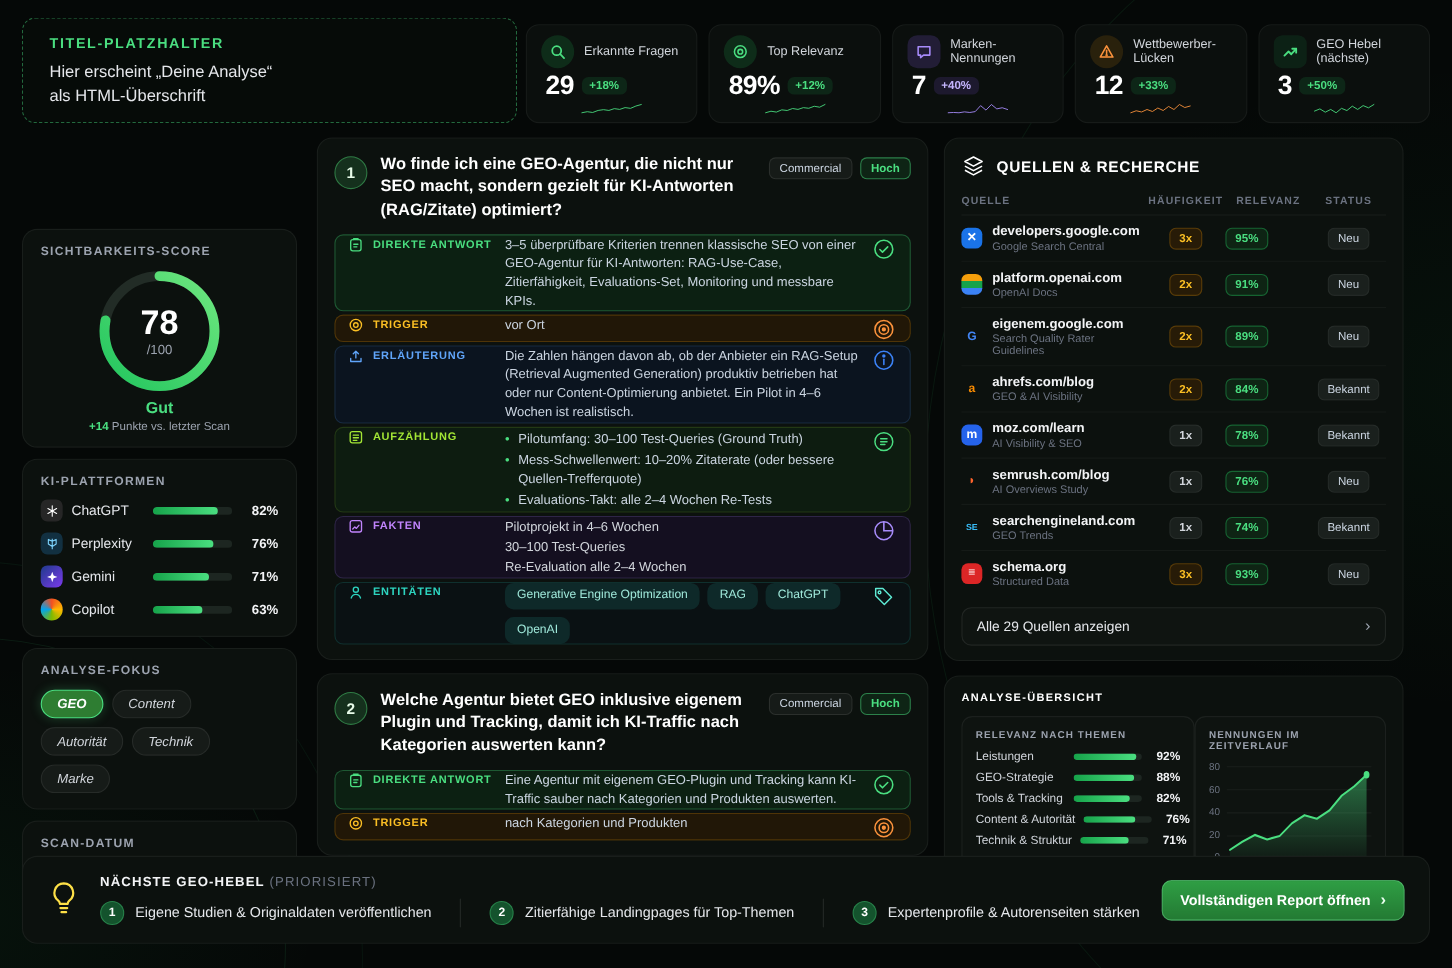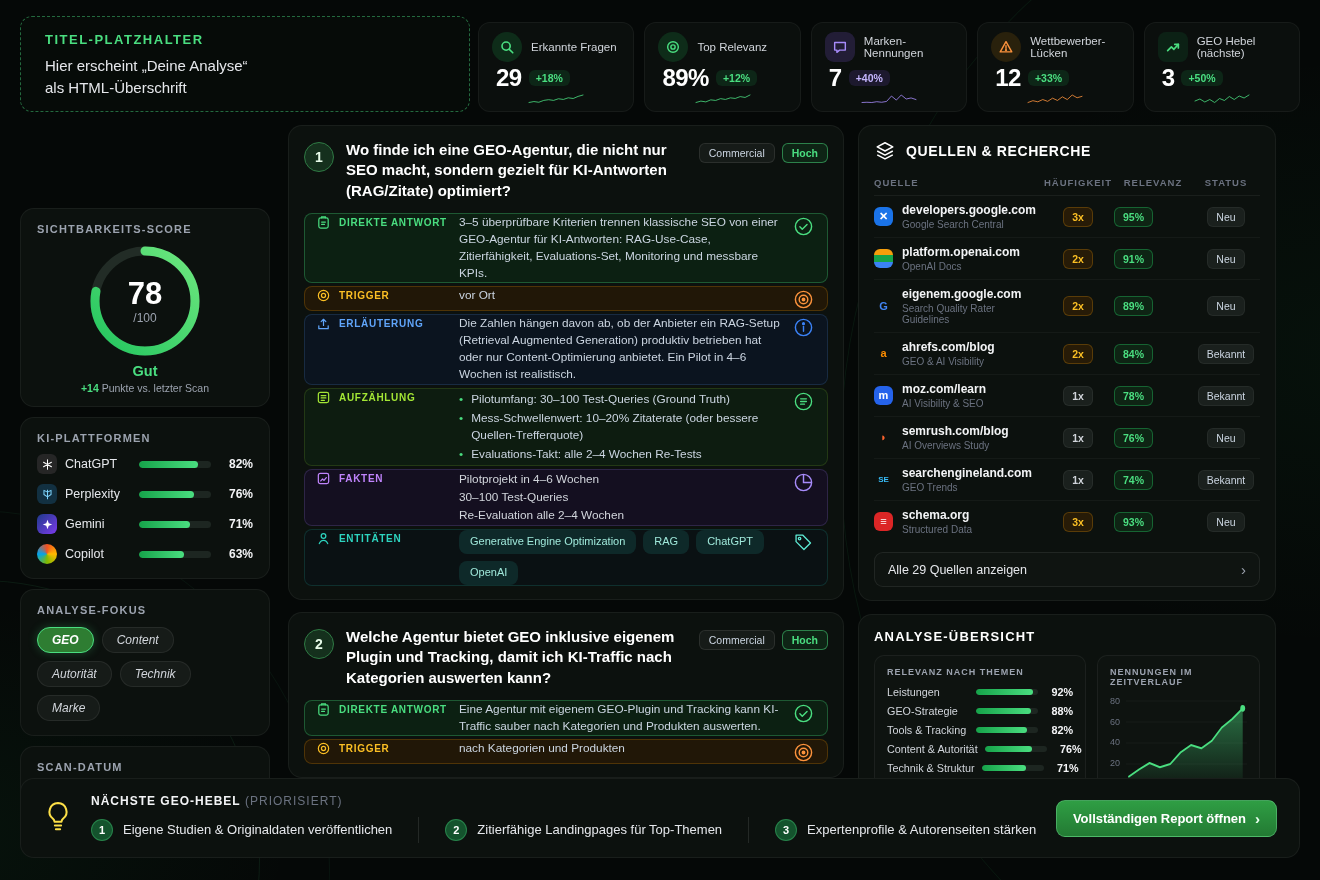--- a/index.html
+++ b/index.html
@@ -134,22 +134,22 @@
   .v-orange { color:#fbbf24; background:#271b07; border:1px solid rgba(245,158,11,.25); }
   .v-gray { color:#d1d5db; background:#1a201d; border:1px solid rgba(255,255,255,.06); }
   .rel-b { color:#4ade80; background:#0e2414; border:1px solid rgba(34,197,94,.4); }
   .st-b { color:#cbd5e1; background:#1a201d; border:1px solid rgba(255,255,255,.05); font-weight:normal; }
   .src-footer { margin-top:10px; display:flex; align-items:center; justify-content:space-between;
     padding:9px 13px; border:1px solid rgba(255,255,255,.08); border-radius:9px; background:rgba(255,255,255,.015);
     font-size:12.5px; color:#e5e7eb; cursor:pointer; }
   .chev { color:#9ca3af; font-size:15px; line-height:1; }
 
   .an-card { padding:14px 15px; }
-  .an-title { font-size:13px; font-weight:bold; letter-spacing:1.2px; color:#ffffff; margin-bottom:11px; }
-  .an-panels { display:flex; gap:11px; }
+  .an-title { font-size:10px; font-weight:bold; letter-spacing:1.2px; color:#ffffff; margin-bottom:11px; }
+  .an-panels { display:flex; }
   .an-panel { border:1px solid rgba(255,255,255,.06); border-radius:10px; padding:11px 12px; background:rgba(255,255,255,.012); }
   .p-themes { width:212px; }
   .p-time { flex:1; }
   .panel-title { font-size:9px; font-weight:bold; letter-spacing:1px; color:#9ca3af; margin-bottom:9px; }
   .theme-row { display:flex; align-items:center; gap:7px; margin-top:7px; }
   .theme-label { flex:1; font-size:10.8px; color:#d1d5db; white-space:nowrap; }
   .tbar { width:62px; height:6px; background:#1d2621; border-radius:3px; overflow:hidden; flex:none; }
   .tfill { display:block; height:100%; border-radius:3px; background:linear-gradient(90deg,#16a34a,#4ade80); }
   .tpct { width:28px; text-align:right; font-size:10.8px; font-weight:bold; color:#f3f4f6; flex:none; }
   .tl { display:flex; gap:6px; }

